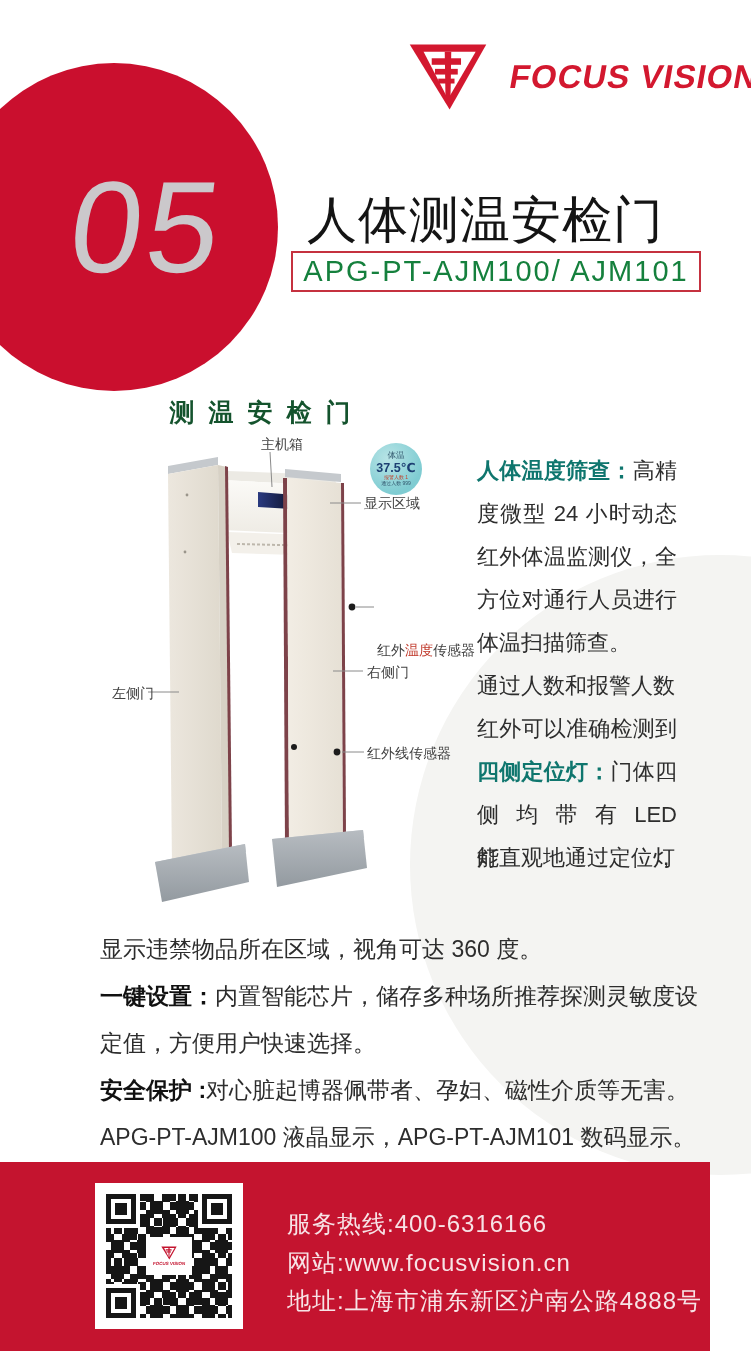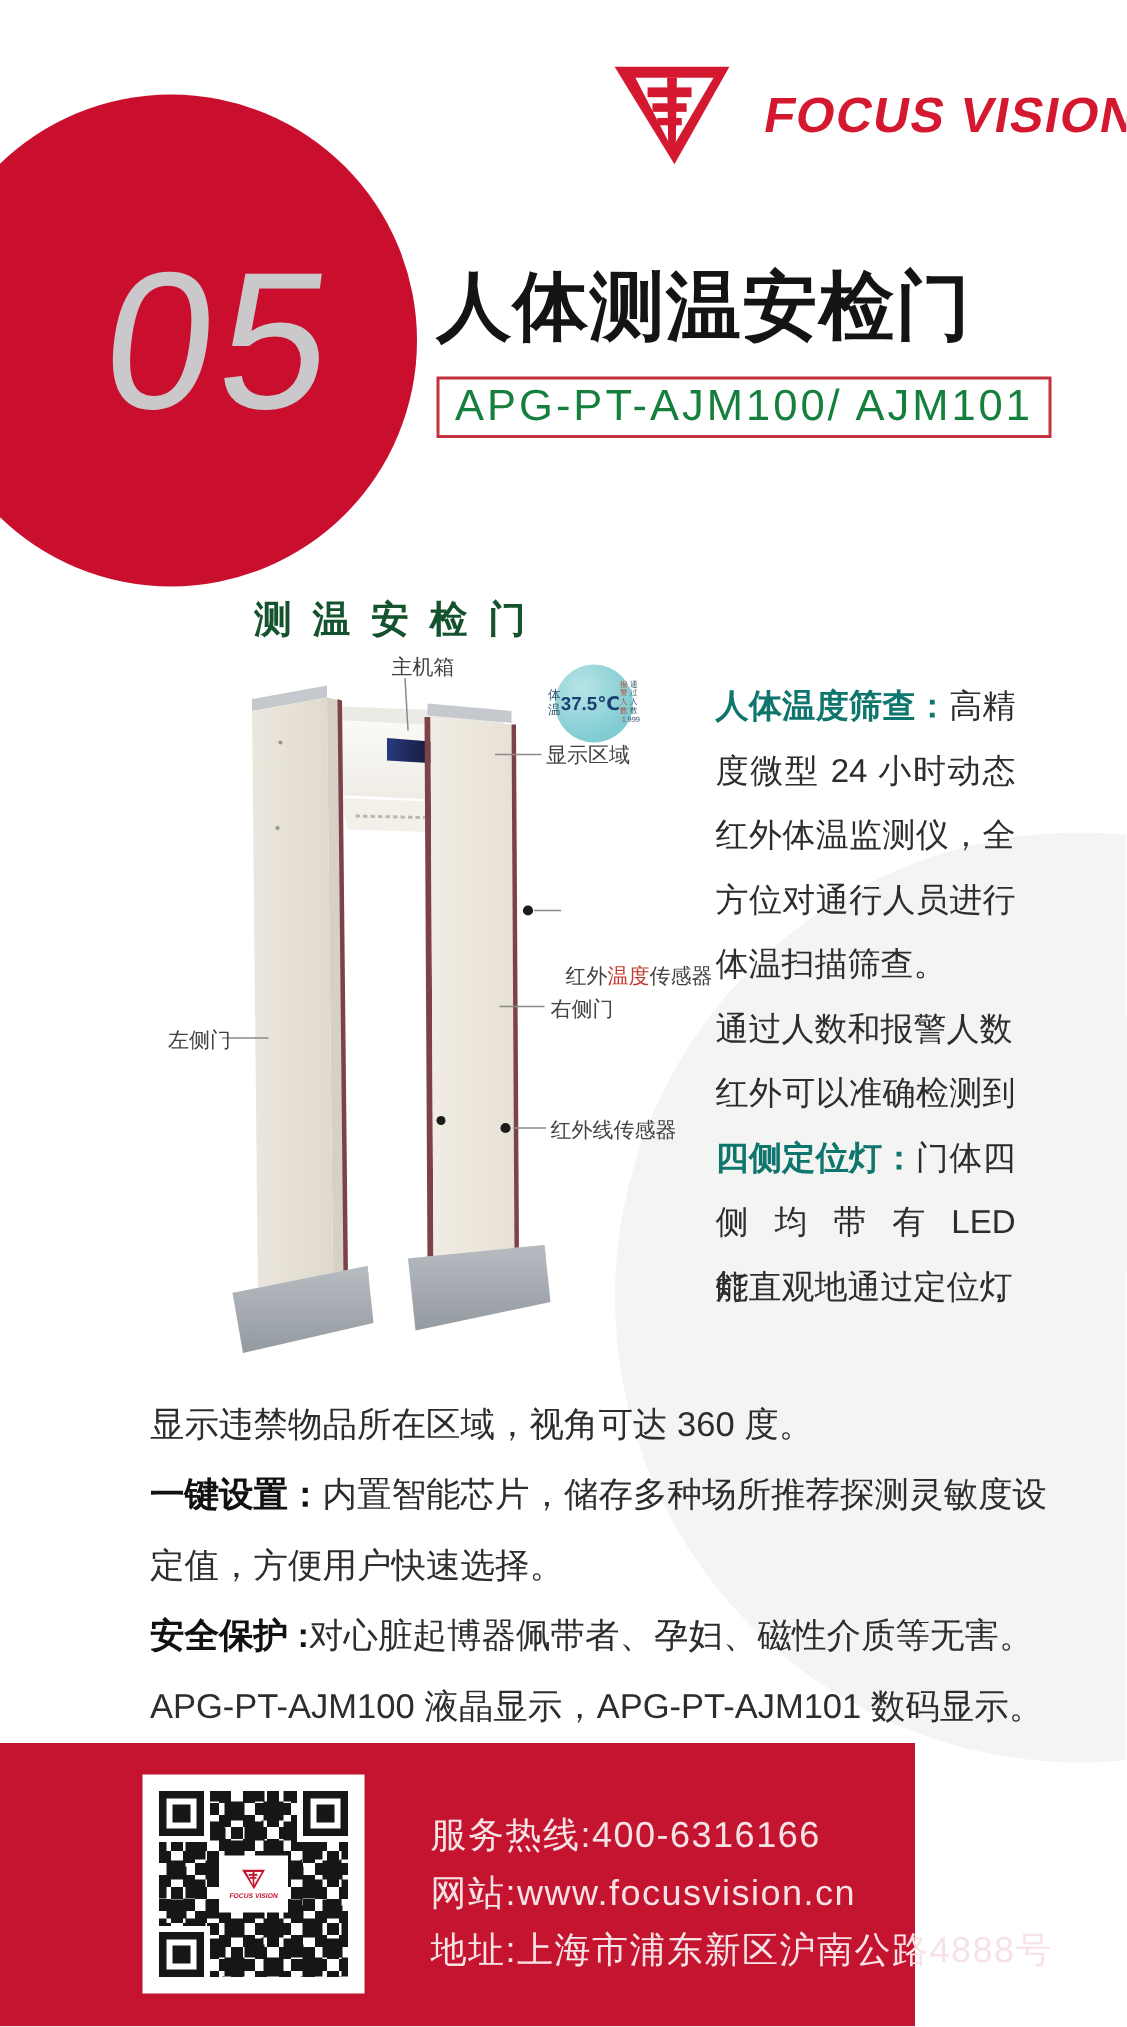--- a/index.html
+++ b/index.html
@@ -28,22 +28,22 @@
   .num-circle{
     position:absolute; left:-50px; top:63px; width:328px; height:328px;
     border-radius:50%; background:#ca0f2e;
     display:flex; align-items:center; justify-content:center;
   }
   .num-circle span{
     font-size:130px; line-height:1; color:#cbc8cb;
     transform:translateX(33px) skewX(-7deg); letter-spacing:4px;
   }
   .hero-title{
-    position:absolute; left:291px; top:178px; margin:0;
-    font-size:50px; line-height:1.05; font-weight:700; color:#141414; letter-spacing:1px;
+    position:absolute; left:291px; top:178px; margin:16px;
+    font-size:50px; line-height:1.05; font-weight:400; color:#141414; letter-spacing:1px;
     white-space:nowrap;
   }
   .model-box{
     position:absolute; left:291px; top:251px; width:410px; height:41px;
     border:2px solid #c5313f; box-sizing:border-box;
     display:flex; align-items:center; justify-content:center;
     font-size:29px; color:#15803d; letter-spacing:2px; white-space:nowrap;
   }
 
   
@@ -52,21 +52,21 @@
     text-align:center; font-size:25px; font-weight:bold; color:#14532d;
     letter-spacing:14px; text-indent:14px; white-space:nowrap;
   }
   .door-svg{position:absolute; left:115px; top:430px; width:340px; height:500px;}
   .dlabel{position:absolute; font-size:14px; color:#424242; white-space:nowrap;}
   .dlabel .hl{color:#c0392b;}
 
   .badge{
     position:absolute; left:370px; top:443px; width:52px; height:52px; border-radius:50%;
     background:radial-gradient(circle at 35% 30%, #b8e4e6, #7fccd2 70%);
-    display:flex; flex-direction:row; align-items:center; justify-content:center;
+    display:flex; flex-direction:column; align-items:center; justify-content:center;
     line-height:1.15; text-align:center;
   }
   .badge .b-label{font-size:8.5px; color:#31566d;}
   .badge .b-value{font-size:12.5px; font-weight:bold; color:#1c3f72;}
   .badge .b-alarm{font-size:5px; color:#c0452f;}
   .badge .b-pass{font-size:5px; color:#31566d;}
 
   
   .features{
     position:absolute; left:477px; top:449px; width:200px;
@@ -79,21 +79,21 @@
   
   .paras{
     position:absolute; left:100px; top:926px; width:616px;
     font-size:23px; color:#2d2d2d;
   }
   .pline{height:47px; line-height:47px; white-space:nowrap;}
   .pline b{color:#111;}
 
   
   .footer{
-    position:absolute; left:0; top:1162px; width:610px; height:189px;
+    position:absolute; left:0; top:1162px; width:710px; height:189px;
     background:#c4142f; z-index:2;
   }
   .qr{
     position:absolute; left:95px; top:21px; width:148px; height:146px; background:#fff;
   }
   .qr-pattern{
     position:absolute; inset:11px; background-color:#fff;
     background-image:
       conic-gradient(#161616 25%, rgba(0,0,0,0) 0 50%, #161616 0 75%, rgba(0,0,0,0) 0),
       conic-gradient(#161616 25%, rgba(0,0,0,0) 0 50%, #161616 0 75%, rgba(0,0,0,0) 0);

